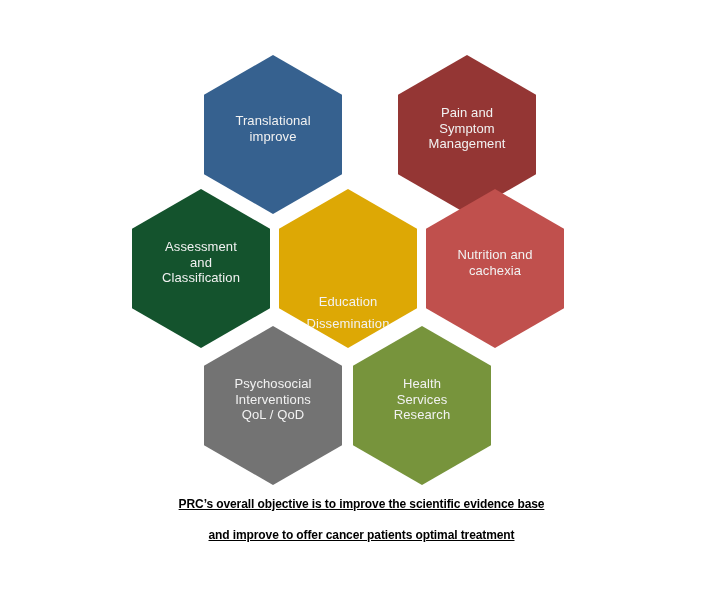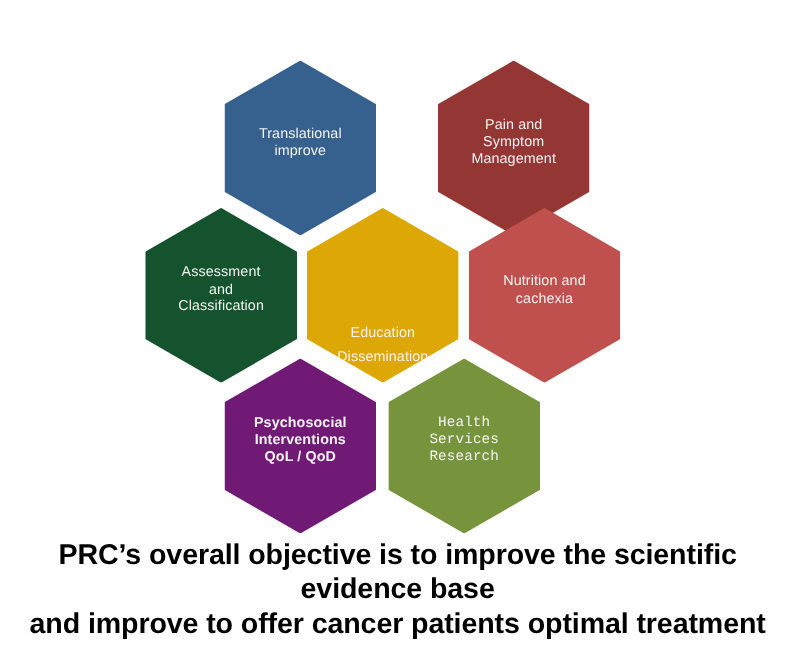--- a/index.html
+++ b/index.html
@@ -32,36 +32,37 @@
     line-height: 1.2;
     padding-bottom: 12px;
     letter-spacing: 0.1px;
   }
   
   .hex-translational   { left: 204px; top: 55px;  background: #36618F; }
   .hex-pain            { left: 354px; top: 55px;  background: #943634; margin-left: 44px; }
   .hex-assessment      { left: 132px; top: 189px; background: #14532d; text-align: center; }
   .hex-education       { left: 279px; top: 189px; background: #DDA805; align-items: flex-end; }
   .hex-nutrition       { left: 426px; top: 189px; background: #C0504D; justify-content: center; }
-  .hex-psychosocial    { left: 204px; top: 326px; background: #701a75; font-weight: bold; }
-  .hex-health          { left: 353px; top: 326px; background: #77943C; font-family: Liberation Mono, monospace; }
+  .hex-psychosocial    { left: 204px; top: 326px; background: #737373; }
+  .hex-health          { left: 353px; top: 326px; background: #77943C; }
 
   .hex-education .hex-label { line-height: 1.75; }
 
   .caption {
     position: absolute;
     left: 0;
     top: 489px;
     width: 723px;
     text-align: center;
     color: #000000;
     font-weight: bold;
-    font-size: 26px;
+    font-size: 12px;
     line-height: 31px;
     letter-spacing: -0.1px;
+    text-decoration: underline;
   }
 </style>
 </head>
 <body>
 
 <div class="canvas">
 
   <div class="hex hex-translational">
     <div class="hex-label">Translational
 improve</div>

